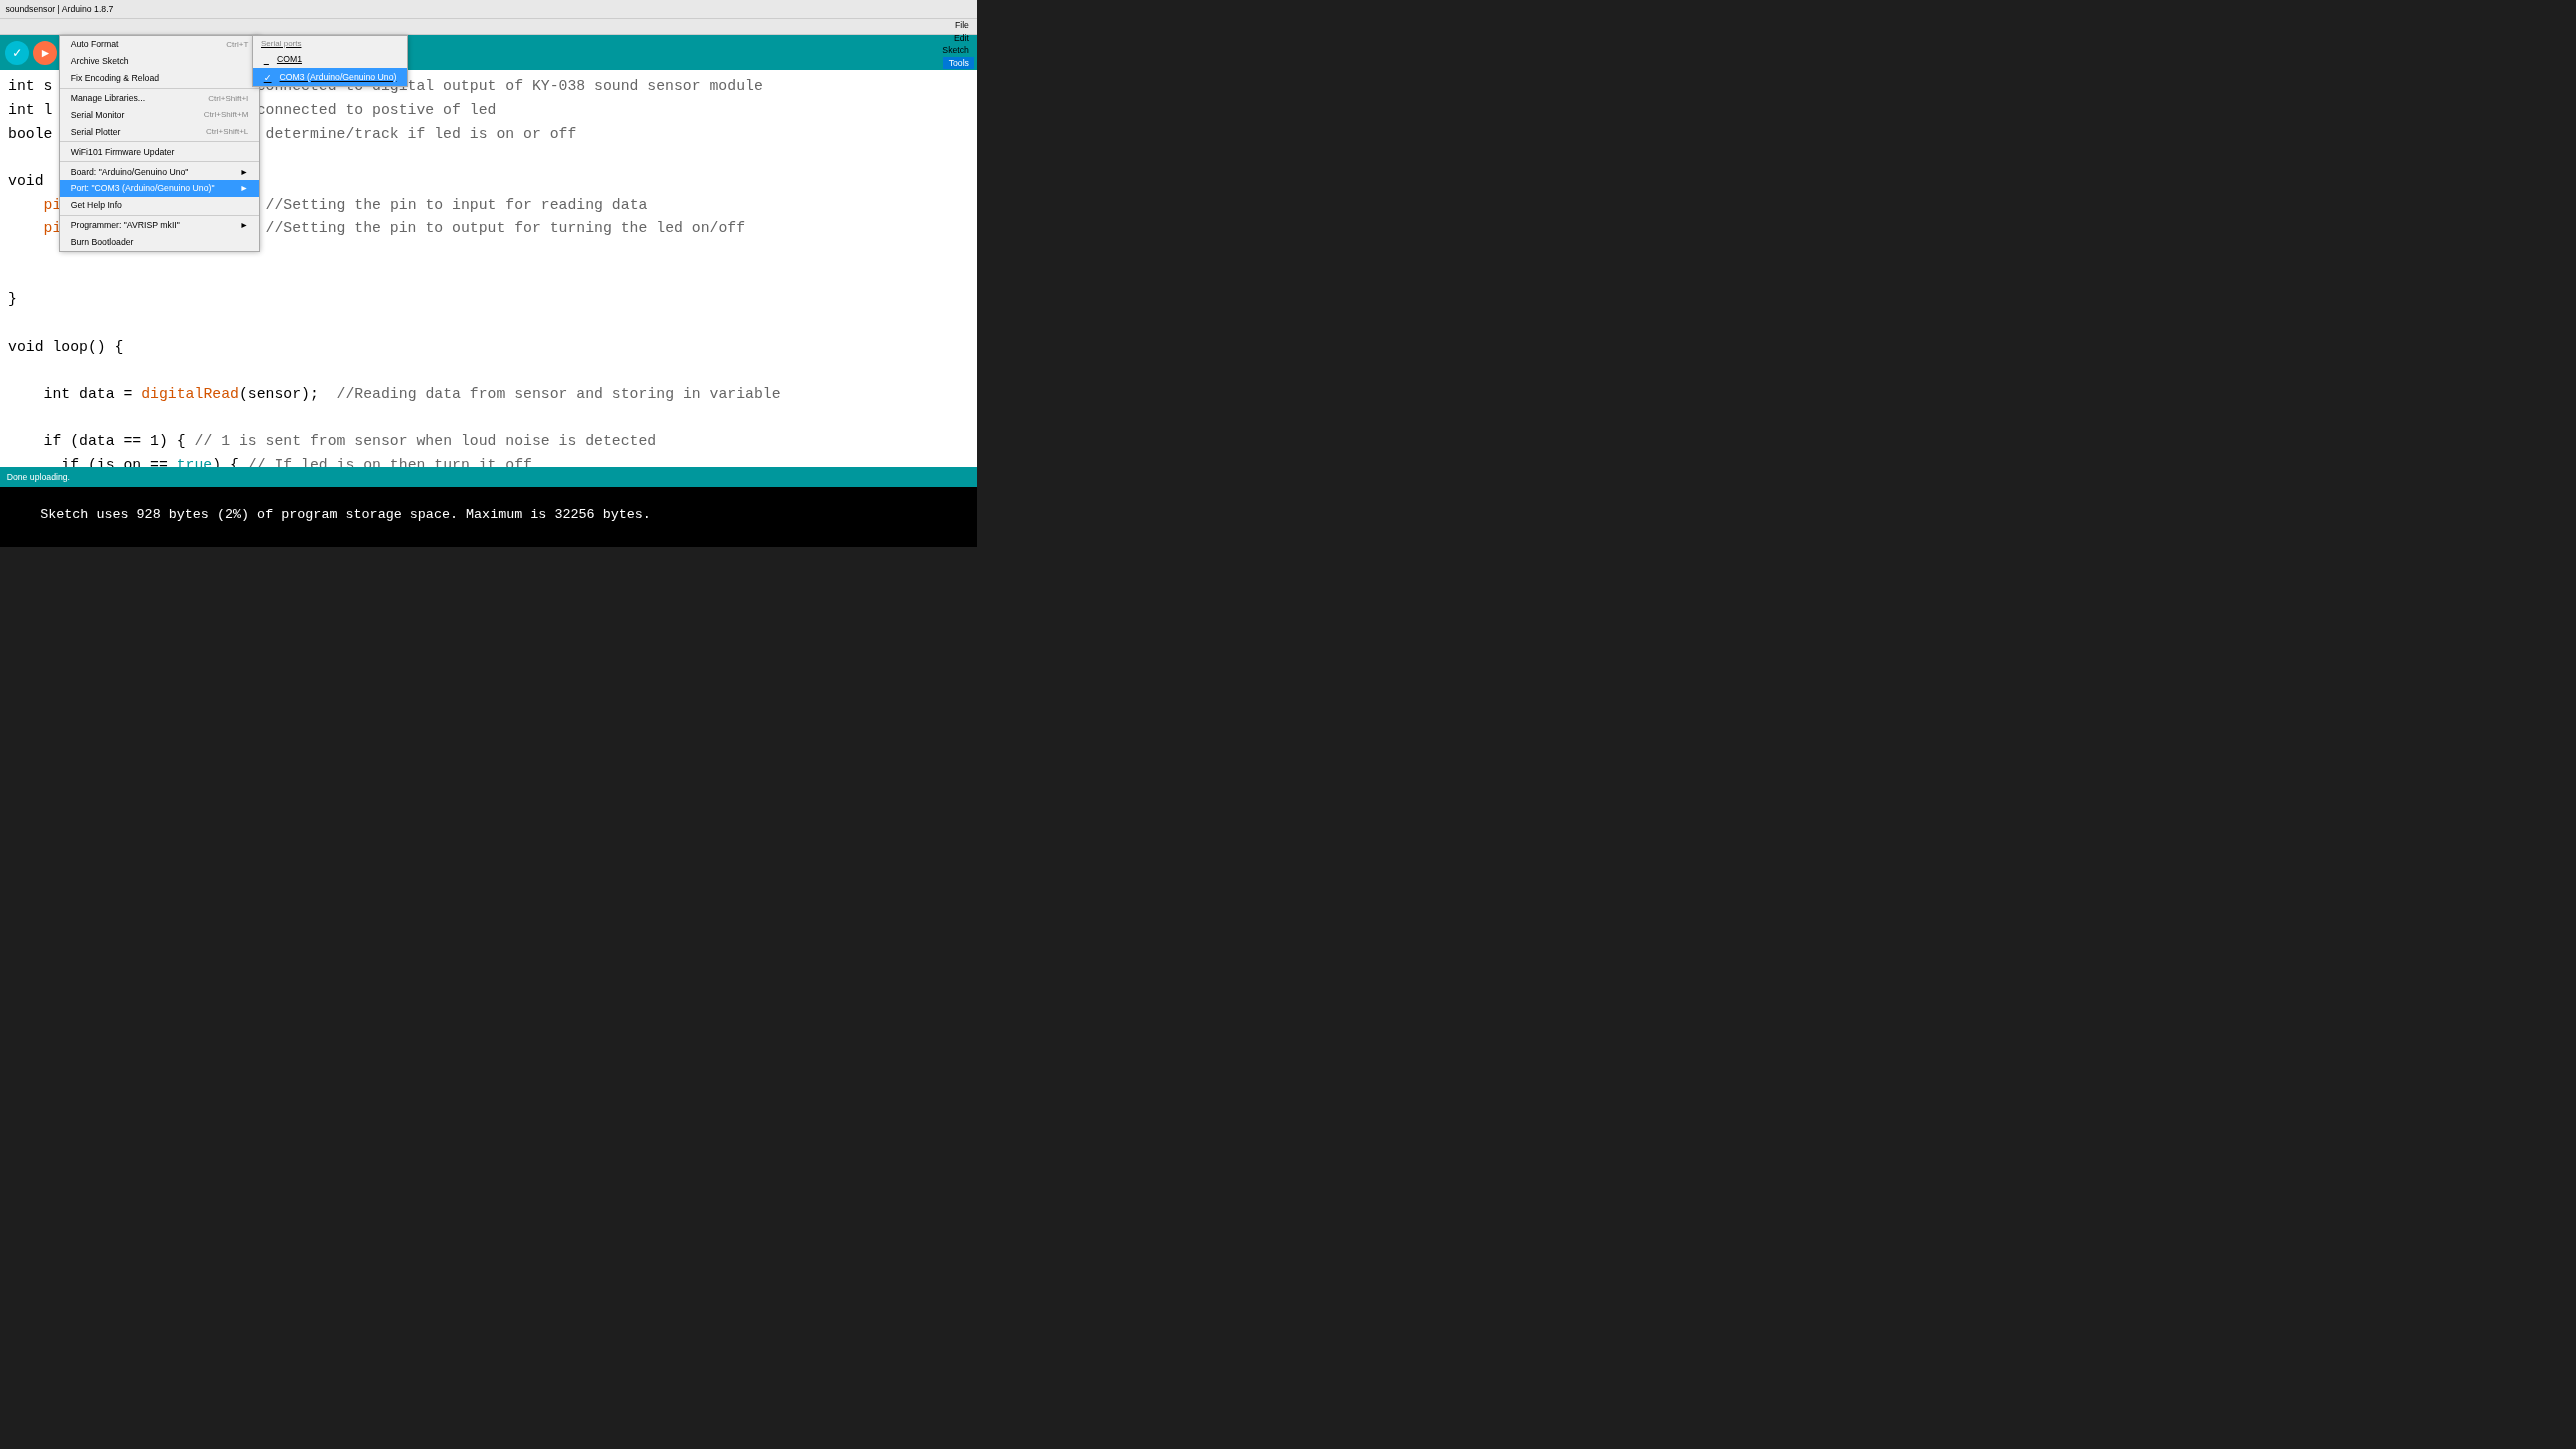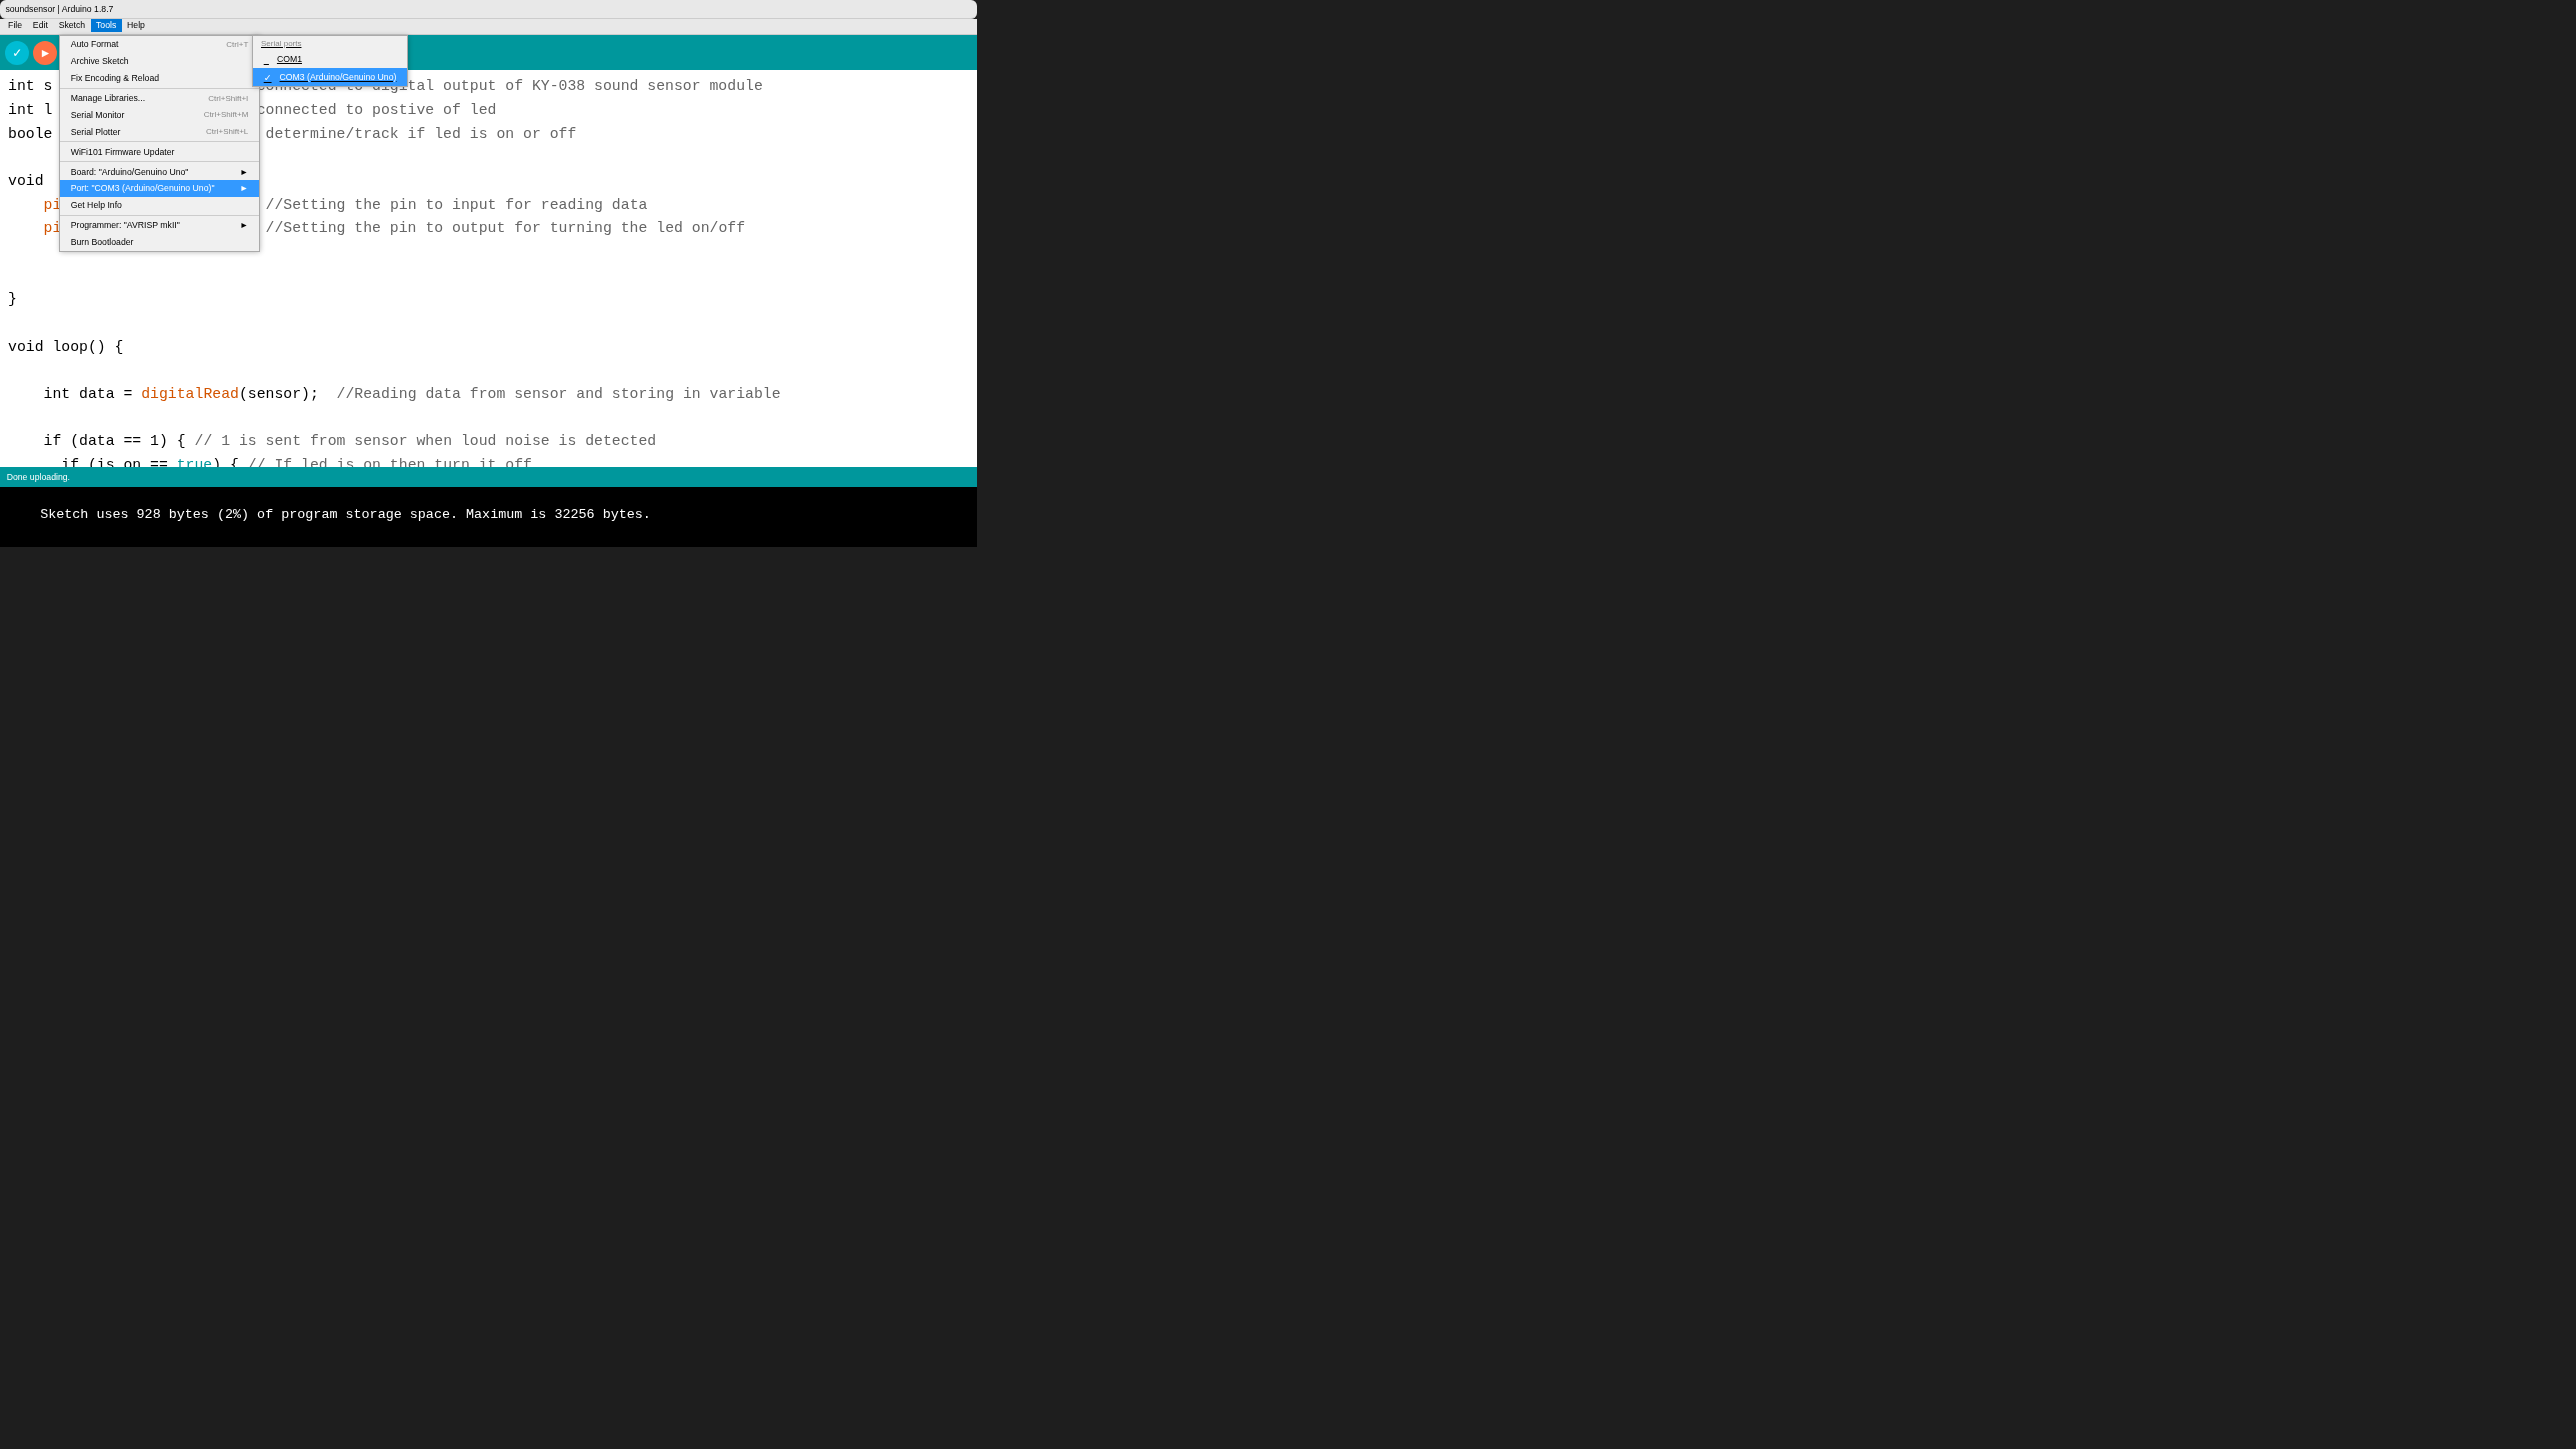--- a/index.html
+++ b/index.html
@@ -16,33 +16,33 @@
     #title-bar {
       background: #e8e8e8;
       height: 19px;
       display: flex;
       align-items: center;
       padding: 0 5.4px;
       font-family: Arial, sans-serif;
       font-size: 8.7px;
       color: #000;
       border-bottom: 0.7px solid #ccc;
-      border-radius: 6px;
     }
 
     
     #menu-bar {
       background: #e8e8e8;
       height: 16px;
       display: flex;
-      align-items: flex-start;
+      align-items: flex-end;
       padding: 0 2.7px;
       font-family: Arial, sans-serif;
       font-size: 8.7px;
       border-bottom: 0.7px solid #ccc;
+      flex-direction: column;
     }
     .menu-item {
       padding: 1.3px 5.4px;
       cursor: pointer;
       color: #000;
     }
     .menu-item:hover, .menu-item.active {
       background: #0078d7;
       color: white;
     }

